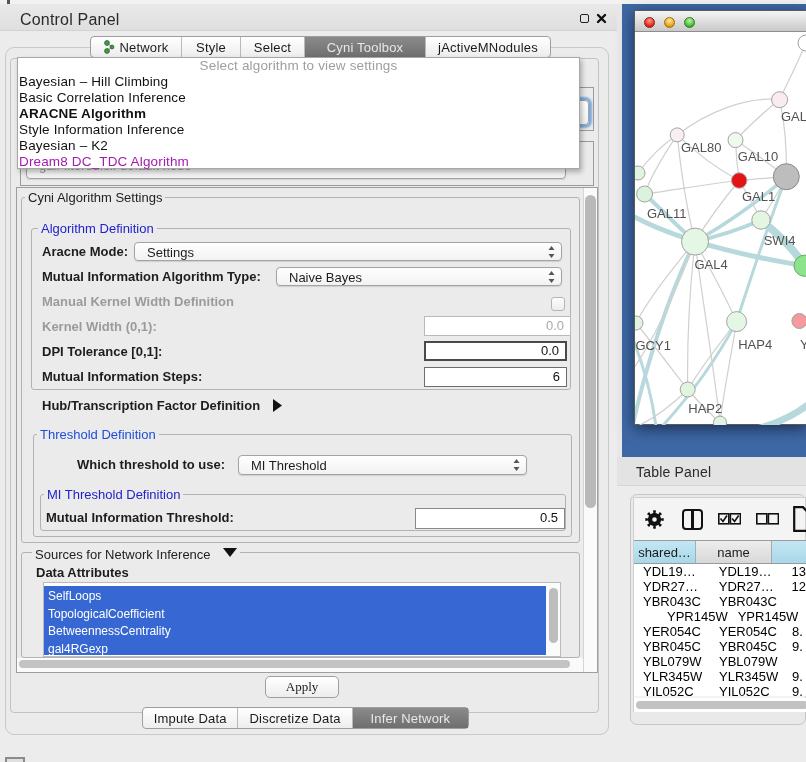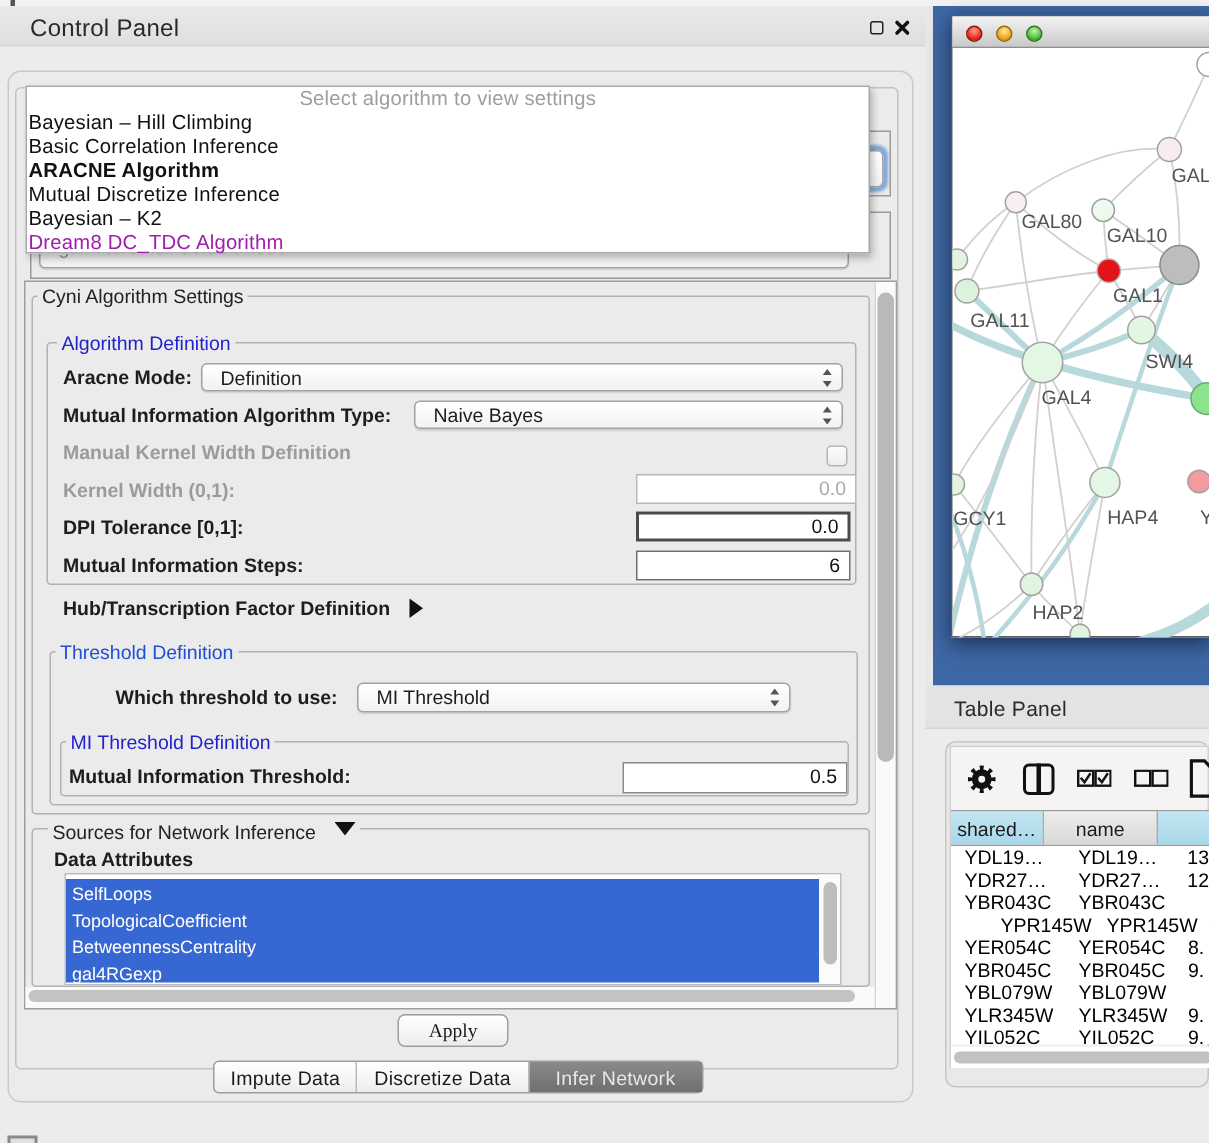--- a/index.html
+++ b/index.html
@@ -34,20 +34,34 @@
 <svg class="abs" style="left:596px;top:13px;" width="11" height="11" viewBox="0 0 11 11">
       <path d="M2 2 L9 9 M9 2 L2 9" stroke="#111" stroke-width="2.4" stroke-linecap="round"></path>
     </svg>
 
 <div class="abs" style="left:0;top:31px;width:617px;height:731px;background:#ececec;"></div>
 
 <div class="abs" style="left:5px;top:47px;width:604px;height:688px;background:#ebebeb;border:1px solid #c9c9c9;border-radius:9px;"></div>
 
 <div class="abs" style="left:10px;top:58px;width:589px;height:655px;background:#ebebeb;border:1px solid #c2c2c2;border-radius:4px;"></div>
 
+<div class="tabseg" style="left:90px;top:36px;width:461px;">
+  <div class="seg" style="width:91px;">
+    <svg width="12" height="14" viewBox="0 0 12 14" style="margin-right:4px;">
+          <circle cx="4" cy="3" r="2.4" fill="#43a047" stroke="#1b5e20" stroke-width="0.8"></circle>
+          <circle cx="9" cy="7" r="1.9" fill="#43a047" stroke="#1b5e20" stroke-width="0.8"></circle>
+          <circle cx="4" cy="11" r="2.4" fill="#43a047" stroke="#1b5e20" stroke-width="0.8"></circle>
+          <path d="M4 3 L9 7 L4 11" stroke="#666" stroke-width="0.8" fill="none"></path>
+        </svg>
+    Network</div>
+  <div class="seg" style="width:59px;">Style</div>
+  <div class="seg" style="width:64px;">Select</div>
+  <div class="seg sel" style="width:121px;">Cyni Toolbox</div>
+  <div class="seg" style="width:124px;">jActiveMNodules</div>
+</div>
 
 <div class="abs" style="left:20px;top:87px;width:574px;height:44px;border:1px solid #9a9a9a;background:#ebebeb;"></div>
 <div class="combo" style="left:26px;top:100px;width:563px;height:25px;box-shadow:0 0 2px 3px rgba(100,152,216,0.8);"></div>
 <div class="abs" style="left:20px;top:141px;width:574px;height:45px;border:1px solid #9a9a9a;background:#ebebeb;"></div>
 <div class="combo" style="left:26px;top:150px;width:540px;height:29px;">
       <span class="ct" style="color:#9a9a9a;">galFiltered.sif default node</span>
     </div>
 
 <div class="abs" style="left:16px;top:187px;width:582px;height:486px;border:1px solid #9e9e9e;background:#ebebeb;"></div>
 
@@ -58,21 +72,21 @@
 <div class="abs" style="left:19px;top:660px;width:551px;height:8px;background:#c3c3c3;border-radius:4px;"></div>
 
 <div class="grp" style="left:21px;top:197px;width:559px;height:346px;"></div>
 <div class="gtitle" style="left:25px;top:190px;color:#222;">Cyni Algorithm Settings</div>
 
 <div class="grp" style="left:31px;top:228px;width:540px;height:162px;"></div>
 <div class="gtitle" style="left:38px;top:221px;color:#2222cc;">Algorithm Definition</div>
 
 <div class="lbl abs" style="left:42px;top:244px;">Aracne Mode:</div>
 <div class="combo" style="left:134px;top:242px;width:428px;height:19px;">
-      <span class="ct">Definition</span>
+      <span class="ct">Settings</span>
       <svg class="arr" viewBox="0 0 7 12">
         <path d="M3.5 0 L6.5 4 L0.5 4 Z" fill="#555"></path>
         <path d="M3.5 12 L6.5 8 L0.5 8 Z" fill="#555"></path>
       </svg>
     </div>
 
 <div class="lbl abs" style="left:42px;top:269px;">Mutual Information Algorithm Type:</div>
 <div class="combo" style="left:276px;top:267px;width:286px;height:19px;">
       <span class="ct">Naive Bayes</span>
       <svg class="arr" viewBox="0 0 7 12">
@@ -135,21 +149,21 @@
   <div class="seg" style="width:96px;">Impute Data</div>
   <div class="seg" style="width:115px;">Discretize Data</div>
   <div class="seg sel" style="width:116px;">Infer Network</div>
 </div>
 
 <div class="abs" style="left:17px;top:57px;width:563px;height:112px;background:#ffffff;border:1px solid #a7a7a7;box-shadow:2px 3px 5px rgba(0,0,0,0.28);font-size:13.5px;letter-spacing:0.15px;">
   <div style="height:16px;line-height:16px;text-align:center;color:#9e9e9e;">Select algorithm to view settings</div>
   <div style="height:16px;line-height:16px;padding-left:1px;color:#111;">Bayesian – Hill Climbing</div>
   <div style="height:16px;line-height:16px;padding-left:1px;color:#111;">Basic Correlation Inference</div>
   <div style="height:16px;line-height:16px;padding-left:1px;color:#111;font-weight:bold;">ARACNE Algorithm</div>
-  <div style="height:16px;line-height:16px;padding-left:1px;color:#111;">Mutual Discretize Inference</div>
+  <div style="height:16px;line-height:16px;padding-left:1px;color:#111;">Style Information Inference</div>
   <div style="height:16px;line-height:16px;padding-left:1px;color:#111;">Bayesian – K2</div>
   <div style="height:16px;line-height:16px;padding-left:1px;color:#a21caf;">Dream8 DC_TDC Algorithm</div>
 </div>
 
 <div class="abs" style="left:5px;top:757px;width:20px;height:10px;background:#e0e0e0;border:2px solid #8a8a8a;"></div>
 
 <div class="abs" style="left:617.5px;top:370px;width:4px;height:7px;background:#9a9a9a;border-radius:1px;"></div>
 <div class="abs" style="left:617px;top:4px;width:5px;height:758px;background:#e8e8e8;"></div>
 
 <div class="abs" style="left:622px;top:4px;width:184px;height:453px;background:#3e68a5;"></div>

